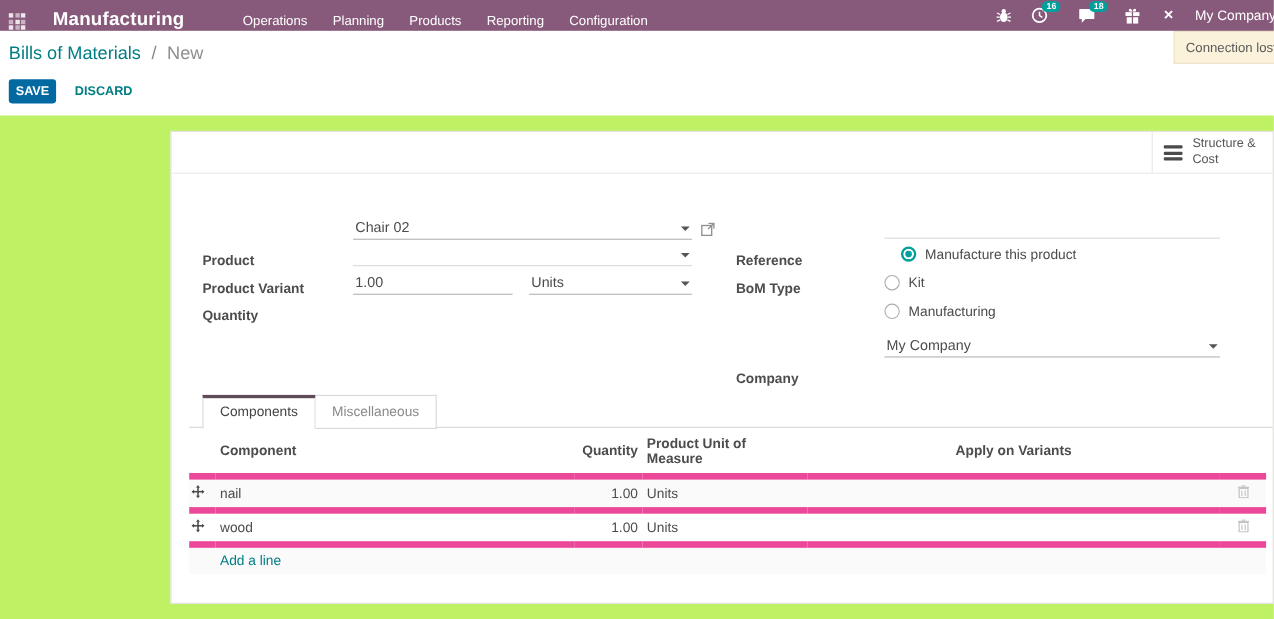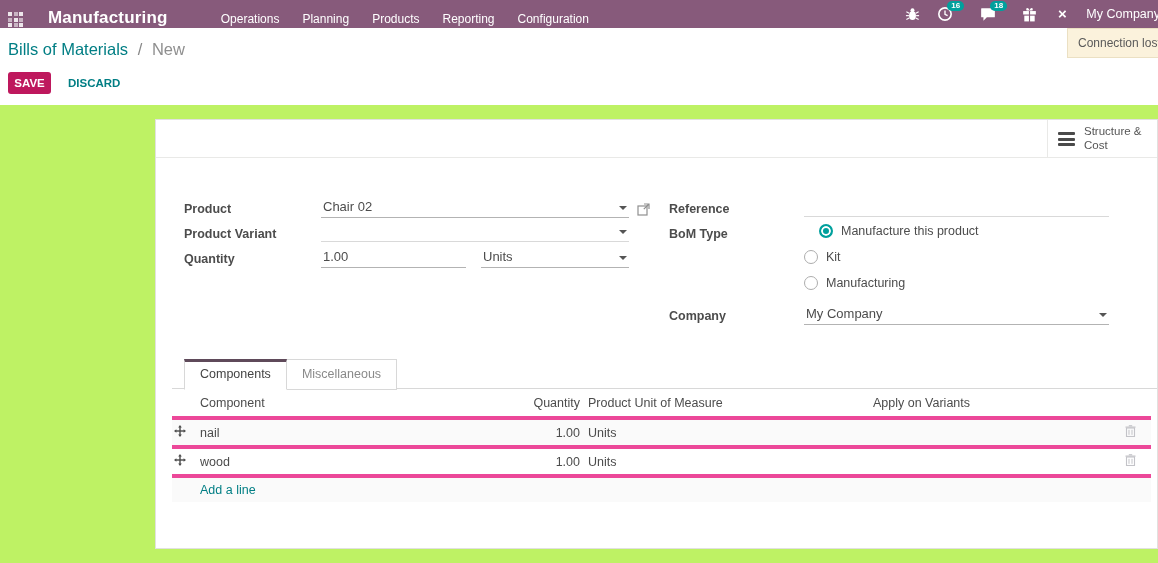--- a/index.html
+++ b/index.html
@@ -27,39 +27,39 @@
   .toast { position:absolute; top:28px; left:1067px; width:140px; height:30px;
     background:#FBF2DC; border:1px solid #EBE0C3; font-size:12px; color:#5a5a5a;
     padding:7px 0 0 10px; z-index:25; }
 
   
   .control-panel { position:absolute; top:28px; left:0; width:1158px; height:85px; background:#fff; }
   .breadcrumb { position:absolute; left:8px; top:12px; font-size:16.5px; }
   .breadcrumb .parent { color:#017E84; cursor:pointer; }
   .breadcrumb .sep { color:#888; margin:0 5px; }
   .breadcrumb .current { color:#8f8f8f; }
-  .btn-save { position:absolute; left:8px; top:44px; width:43px; height:22px; background:#be185d;
+  .btn-save { position:absolute; left:8px; top:44px; width:43px; height:22px; background:#0369a1;
     color:#fff; font-size:11.5px; font-weight:bold; border:none; border-radius:3px; cursor:pointer;
     font-family:inherit; }
   .btn-discard { position:absolute; left:68px; top:44px; height:22px; background:none; border:none;
     color:#017E84; font-size:11.5px; font-weight:bold; cursor:pointer; font-family:inherit; }
 
   
   .content { position:absolute; top:105px; left:0; width:1158px; height:458px; background:#bef264; }
   .sheet { position:absolute; left:155px; top:14px; width:1003px; height:430px;
     background:#fff; border:1px solid #e1e1df; }
   .sheet-header { position:absolute; left:0; top:0; width:100%; height:38px; border-bottom:1px solid #e9e9e7; }
   .btnbox { position:absolute; right:0; top:0; width:110px; height:38px; border-left:1px solid #e9e9e7;
     display:flex; align-items:center; gap:9px; padding:0 6px 0 10px; cursor:pointer; }
   .bars { display:flex; flex-direction:column; gap:2.5px; }
   .bars i { width:17px; height:3px; background:#4a4a4a; border-radius:1px; }
   .btnbox span { font-size:11.5px; color:#555; line-height:1.2; width:64px; }
 
   
-  .flabel { position:absolute; font-size:12.5px; font-weight:bold; color:#4c4c4c; }
+  .flabel { position:absolute; font-size:12.5px; font-weight:bold; color:#4c4c4c;margin-top:28px; }
   .fgroup { position:absolute; font-size:13px; color:#4c4c4c; padding:0 14px 3px 2px;
     border-bottom:1px solid #b3b3b3; min-height:18px; cursor:text; }
   .fgroup.empty { border-bottom-color:#d9d9d9; }
   .caret { position:absolute; right:2px; bottom:7px; width:0; height:0;
     border-left:4px solid transparent; border-right:4px solid transparent; border-top:4px solid #555; cursor:pointer; }
   .extlink { position:absolute; cursor:pointer; }
   .radio-row { position:absolute; display:flex; align-items:center; gap:8px; cursor:pointer; }
   .radio { width:14px; height:14px; border-radius:50%; border:1px solid #adadad; background:#fff; }
   .radio.sel { border:2.5px solid #00A09D; background:#00A09D; box-shadow:inset 0 0 0 2px #fff; }
   .radio-row label { font-size:12.5px; cursor:pointer; }
@@ -68,22 +68,22 @@
   .tabs { position:absolute; left:28px; top:239px; display:flex; align-items:flex-start; z-index:2; }
   .tab { padding:7px 15px 8px; font-size:12.5px; background:#fff; border:1px solid #d8d8d8;
     margin-bottom:-1px; cursor:pointer; color:#8a8a8a; }
   .tab.active { border-top:3px solid #5f4a5a; border-bottom:1px solid #fff; color:#444; padding-top:5px; }
   .tab + .tab { border-left:none; }
   .notebook-line { position:absolute; left:16px; right:0; top:268px; border-bottom:1px solid #d8d8d8; }
 
   
   .o-table-wrap { position:absolute; left:16px; right:8px; top:269px; }
   table.o-list { width:100%; border-collapse:collapse; font-size:12.5px; color:#4c4c4c; table-layout:fixed; }
-  table.o-list th { font-weight:normal; text-align:left; padding:7px 4px 6px;margin-top:40px; }
-  table.o-list td { padding:5px 4px; border-top:4px solid #ec4899; height:24px; }
+  table.o-list th { font-weight:bold; text-align:left; padding:7px 4px 6px;margin-top:40px; }
+  table.o-list td { padding:5px 4px; border-top:6px solid #ec4899; height:24px; }
   table.o-list tbody tr:nth-child(odd) { background:#fafafa; }
   .col-num { text-align:right !important; }
   .col-center { text-align:center !important; }
   .addline { color:#017E84; cursor:pointer; }
   .handle-cell { padding-left:2px !important; cursor:grab; }
   .trash-cell { text-align:center; cursor:pointer; }
 </style>
 </head>
 <body>
 

